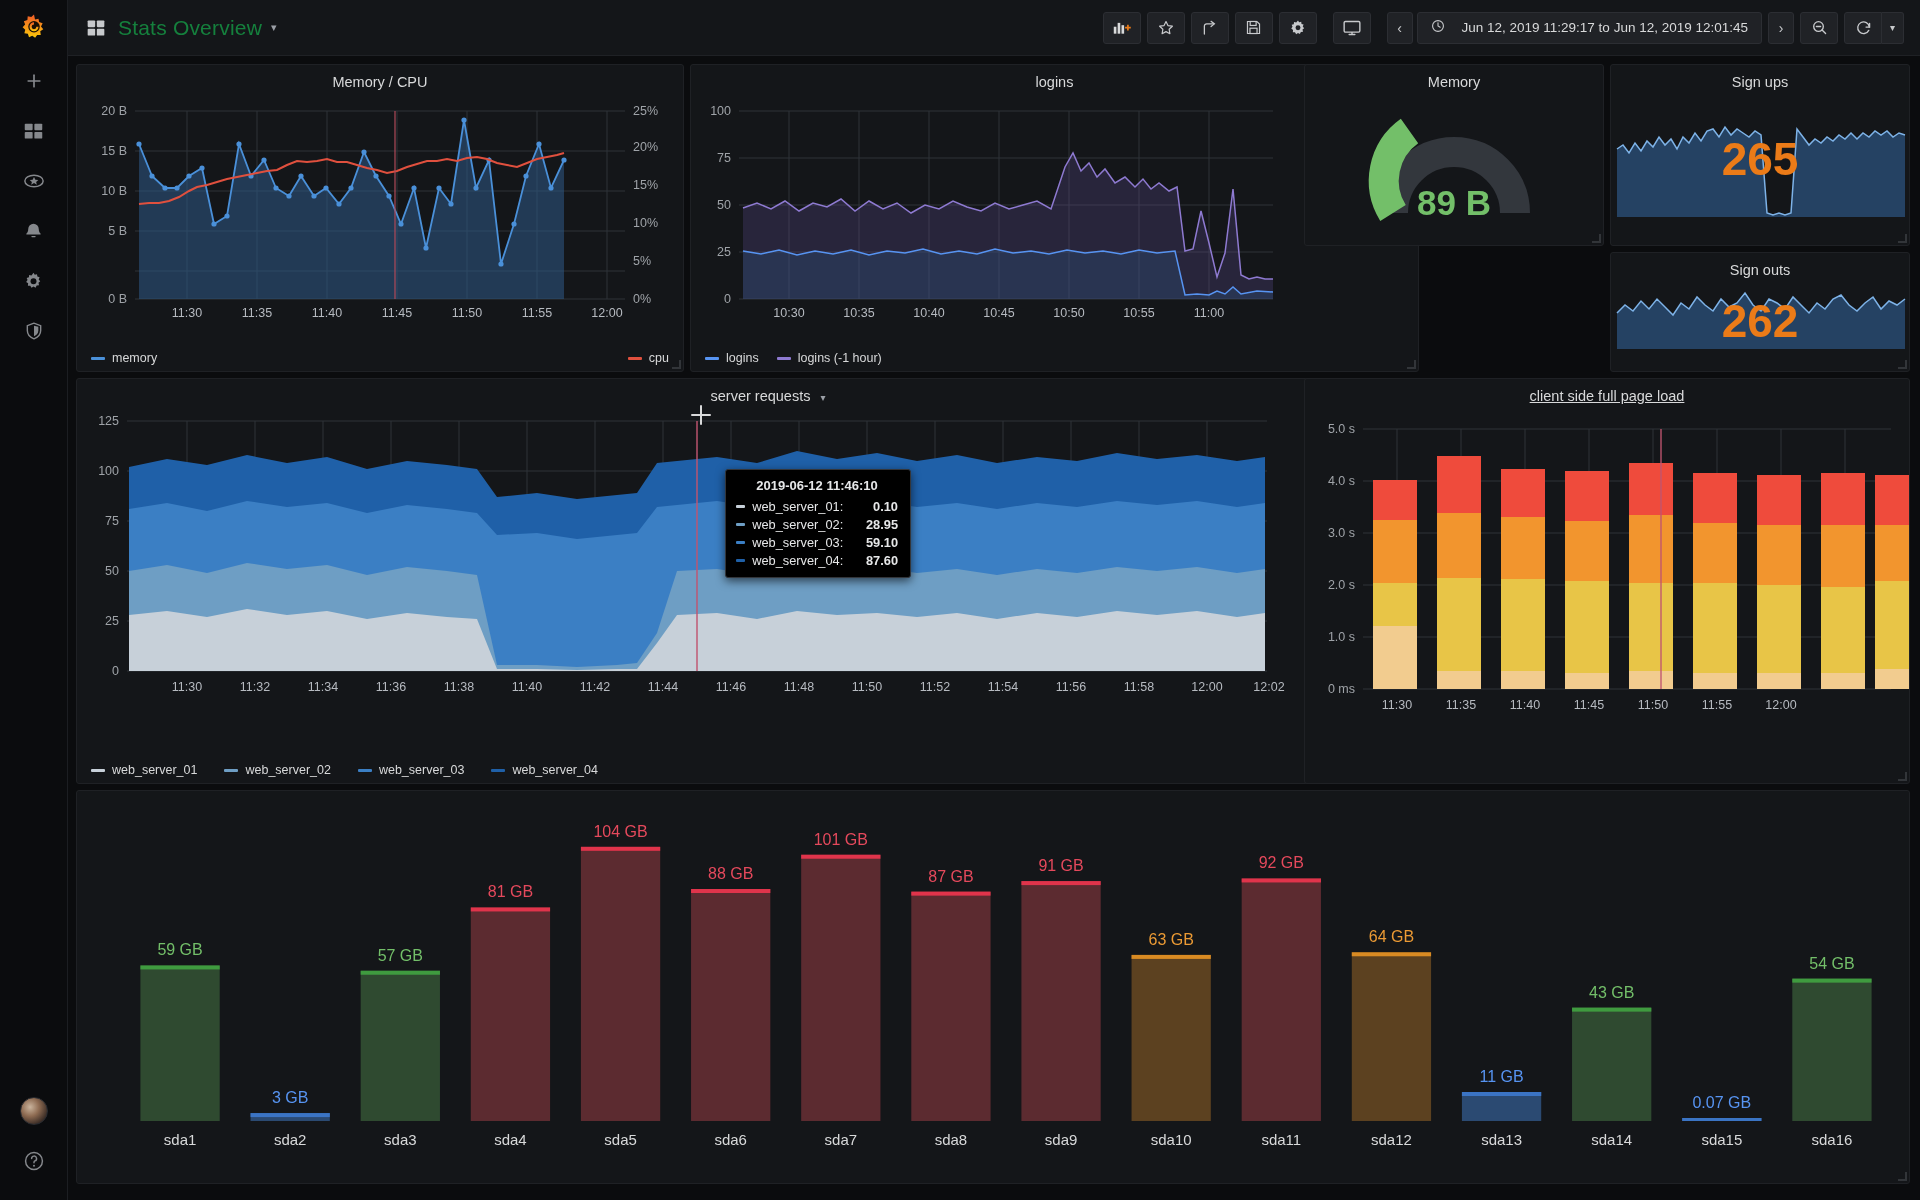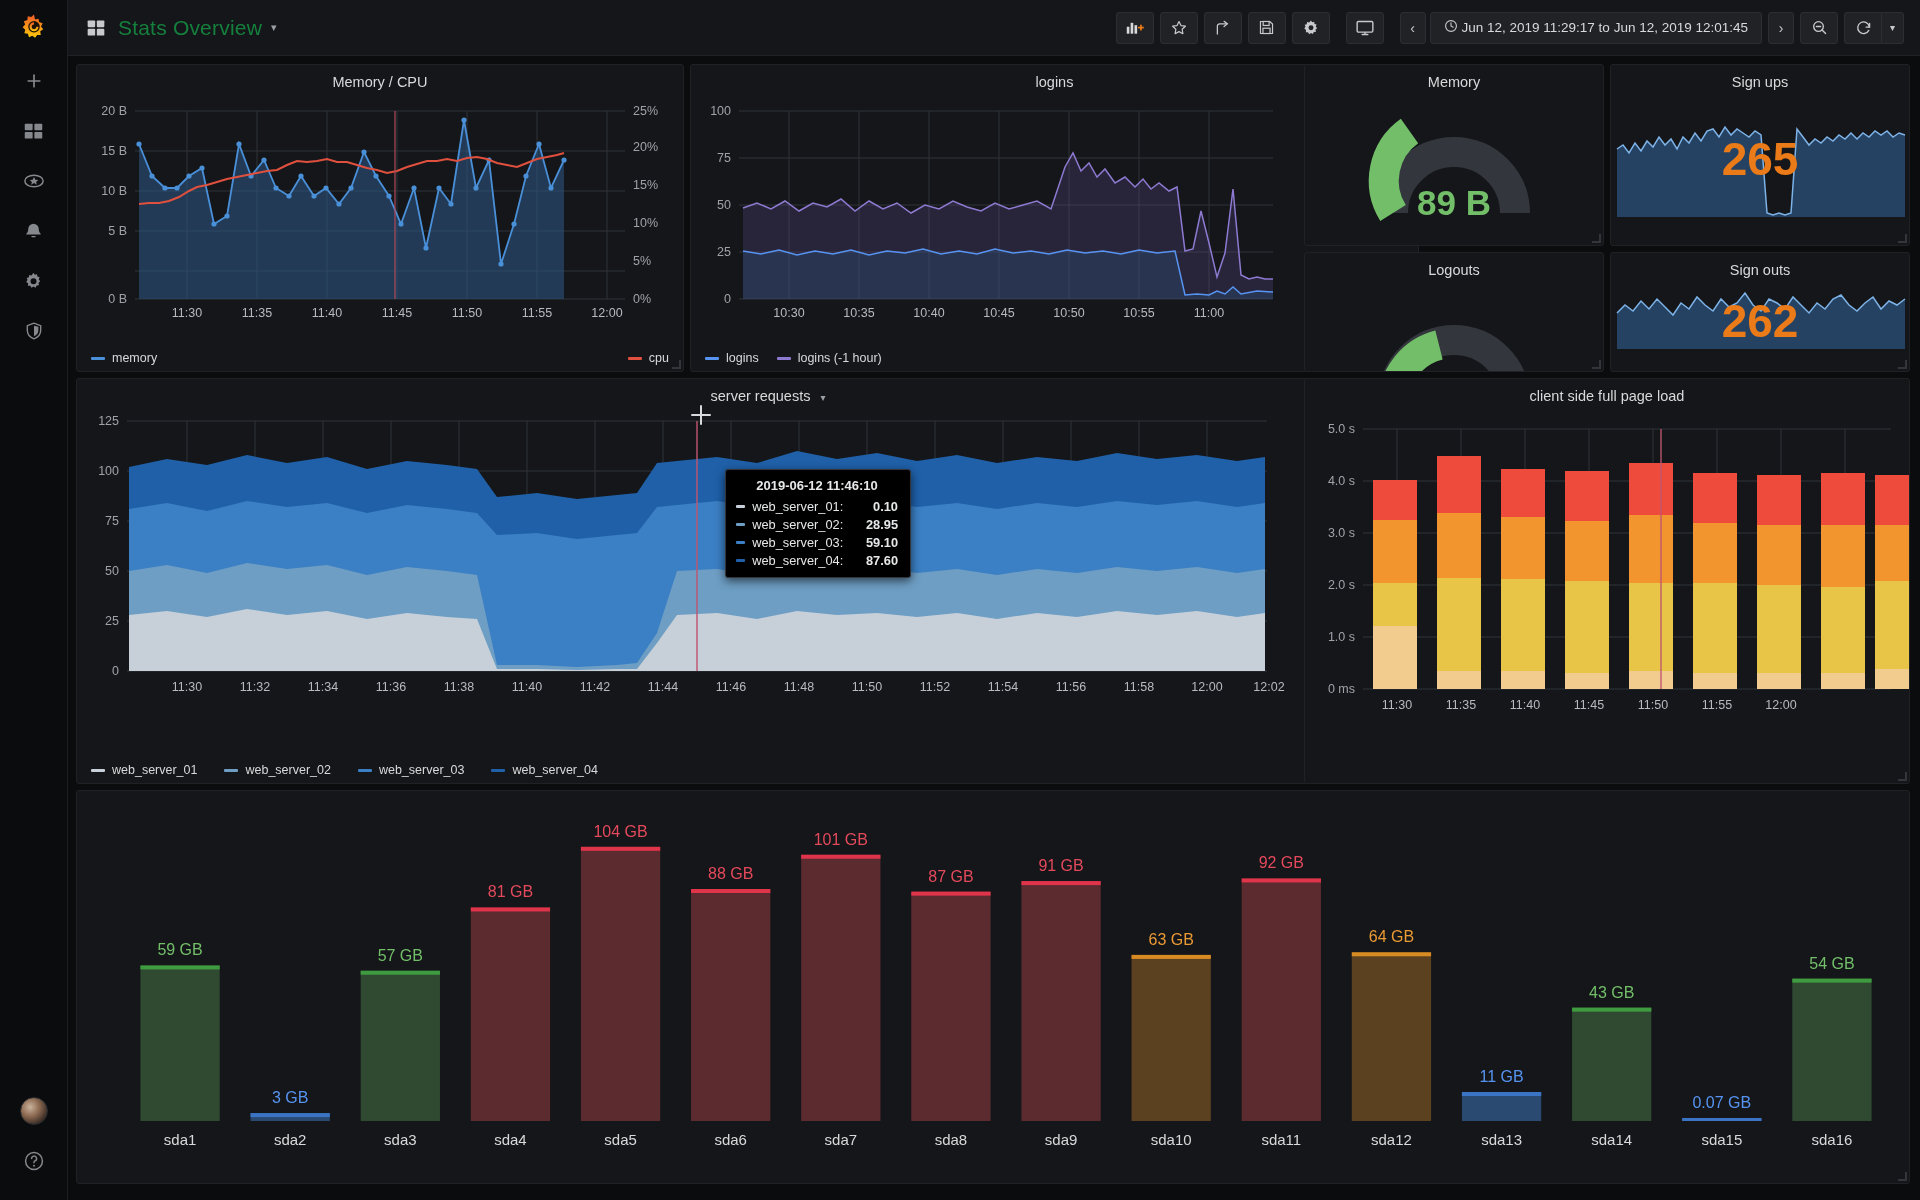--- a/index.html
+++ b/index.html
@@ -38,21 +38,21 @@
   .dash-title { font-size: 21px; color: #15803d; margin-left: 12px; font-weight: 400; letter-spacing: .2px;}
   .caret-small { margin-left: 9px; color: #9b9fa6; font-size: 11px; }
   .tb-right { margin-left: auto; display: flex; align-items: center; padding-right: 16px; gap: 0; }
   .tb-btn {
     width: 38px; height: 32px; background: #202226; border: 1px solid #2c2e33;
     border-radius: 3px; margin-left: 6px; display: flex; align-items: center; justify-content: center;
     cursor: pointer;
   }
   .time-picker {
     height: 32px; background: #202226; border: 1px solid #2c2e33; border-radius: 3px;
-    display: flex; align-items: center; padding: 0 13px; margin-left: 4px; gap: 4px;
+    display: flex; align-items: center; padding: 0 13px; margin-left: 4px; gap: 17px;
     font-size: 13.5px; color: #d8d9da; cursor: pointer; white-space: nowrap;
   }
   .chev-btn { width: 26px; height: 32px; background: #202226; border: 1px solid #2c2e33; border-radius: 3px;
               display:flex;align-items:center;justify-content:center;margin-left:6px;cursor:pointer;color:#c7c9cc;font-size:14px;}
   .tb-caret { width: 22px; height: 32px; display:flex;align-items:center;justify-content:center;
               background:#202226;border:1px solid #2c2e33;border-left:none;border-radius:0 3px 3px 0;cursor:pointer;}
   
   #dash { position: absolute; left: 68px; top: 56px; width: 1852px; height: 1144px; padding: 8px; }
   .panel {
     position: absolute; background: #141619; border: 1px solid #1f2125; border-radius: 3px;
@@ -425,30 +425,20 @@
   <div class="panel" style="left:1542px; top:8px; width:300px; height:182px;">
     <div class="panel-title">Sign ups</div>
     <svg width="298" height="152" viewBox="0 0 298 152" style="position:absolute;top:28px;left:0">
       <path d="M6,56 L12,52 L18,60 L24,50 L30,58 L36,48 L42,54 L48,44 L54,52 L60,46 L66,56 L72,44 L78,50 L84,40 L90,48 L96,38 L102,36 L108,44 L114,34 L120,42 L126,36 L132,40 L138,44 L144,38 L150,42 L156,120 L162,122 L168,120 L174,122 L180,120 L186,36 L192,44 L198,52 L204,46 L210,50 L216,44 L222,48 L228,42 L234,46 L240,40 L246,46 L252,40 L258,44 L264,38 L270,42 L276,38 L282,44 L288,40 L294,42 L294,124 L6,124 Z" fill="#27476b" fill-opacity=".9"></path>
       <polyline points="6,56 12,52 18,60 24,50 30,58 36,48 42,54 48,44 54,52 60,46 66,56 72,44 78,50 84,40 90,48 96,38 102,36 108,44 114,34 120,42 126,36 132,40 138,44 144,38 150,42 156,120 162,122 168,120 174,122 180,120 186,36 192,44 198,52 204,46 210,50 216,44 222,48 228,42 234,46 240,40 246,46 252,40 258,44 264,38 270,42 276,38 282,44 288,40 294,42" fill="none" stroke="#7eb3e8" stroke-width="1.5"></polyline>
       <text x="149" y="82" text-anchor="middle" fill="#eb7b18" font-size="46" font-weight="700" font-family="&quot;Liberation Sans&quot;, sans-serif">265</text>
     </svg>
     <div class="resize-handle"></div>
   </div>
 
-  <div class="panel" style="left:1236px; top:196px; width:300px; height:120px; overflow:hidden;">
-    <div class="panel-title">Logouts</div>
-    <svg width="298" height="150" viewBox="0 0 298 150" style="position:absolute;top:22px;left:0">
-      <path d="M78,126 A71,71 0 1 1 220,126" fill="none" stroke="url(#gaugeArc)" stroke-width="3.5"></path>
-      <path d="M88,126 A61,61 0 1 1 210,126" fill="none" stroke="#33373d" stroke-width="30"></path>
-      <path d="M88,126 A61,61 0 0 1 134,70" fill="none" stroke="#73bf69" stroke-width="30"></path>
-      <text x="149" y="128" text-anchor="middle" fill="#73bf69" font-size="33" font-weight="600" font-family="&quot;Liberation Sans&quot;, sans-serif">179</text>
-    </svg>
-    <div class="resize-handle"></div>
-  </div>
 
   <div class="panel" style="left:1542px; top:196px; width:300px; height:120px;">
     <div class="panel-title">Sign outs</div>
     <svg width="298" height="92" viewBox="0 0 298 92" style="position:absolute;top:26px;left:0">
       <path d="M6,34 L14,26 L22,32 L30,22 L38,30 L46,20 L54,28 L62,36 L70,24 L78,30 L86,18 L94,26 L102,32 L110,20 L118,28 L126,24 L134,14 L142,26 L150,32 L158,20 L166,24 L174,30 L182,18 L190,26 L198,34 L206,24 L214,30 L222,20 L230,16 L238,26 L246,32 L254,24 L262,18 L270,30 L278,22 L286,26 L294,20 L294,70 L6,70 Z" fill="#27476b" fill-opacity=".9"></path>
       <polyline points="6,34 14,26 22,32 30,22 38,30 46,20 54,28 62,36 70,24 78,30 86,18 94,26 102,32 110,20 118,28 126,24 134,14 142,26 150,32 158,20 166,24 174,30 182,18 190,26 198,34 206,24 214,30 222,20 230,16 238,26 246,32 254,24 262,18 270,30 278,22 286,26 294,20" fill="none" stroke="#7eb3e8" stroke-width="1.5"></polyline>
       <text x="149" y="58" text-anchor="middle" fill="#eb7b18" font-size="46" font-weight="700" font-family="&quot;Liberation Sans&quot;, sans-serif">262</text>
     </svg>
     <div class="resize-handle"></div>
   </div>
@@ -558,21 +548,21 @@
         <span>web_server_03</span>
       </div>
       <div class="legend-item">
         <span class="legend-swatch" style="background:#1f60a8"></span>
         <span>web_server_04</span>
       </div>
     </div>
     <div class="resize-handle"></div>
   </div>
 
-  <div class="panel" style="left:1236px; top:322px; width:606px; height:406px;">
+  <div class="panel" style="left:1236px; top:322px; width:606px; height:406px;text-decoration:underline;">
     <div class="panel-title">client side full page load</div>
     <svg width="604" height="370" viewBox="0 0 604 370" style="position:absolute;top:24px;left:0">
       <g stroke="#2f3238" stroke-width="1">
         <line x1="58" y1="26" x2="586" y2="26"></line>
           <line x1="58" y1="78" x2="586" y2="78"></line>
         <line x1="58" y1="130" x2="586" y2="130"></line>
           <line x1="58" y1="182" x2="586" y2="182"></line>
         <line x1="58" y1="234" x2="586" y2="234"></line>
           <line x1="58" y1="286" x2="586" y2="286"></line>
         <line x1="92" y1="26" x2="92" y2="286"></line>

